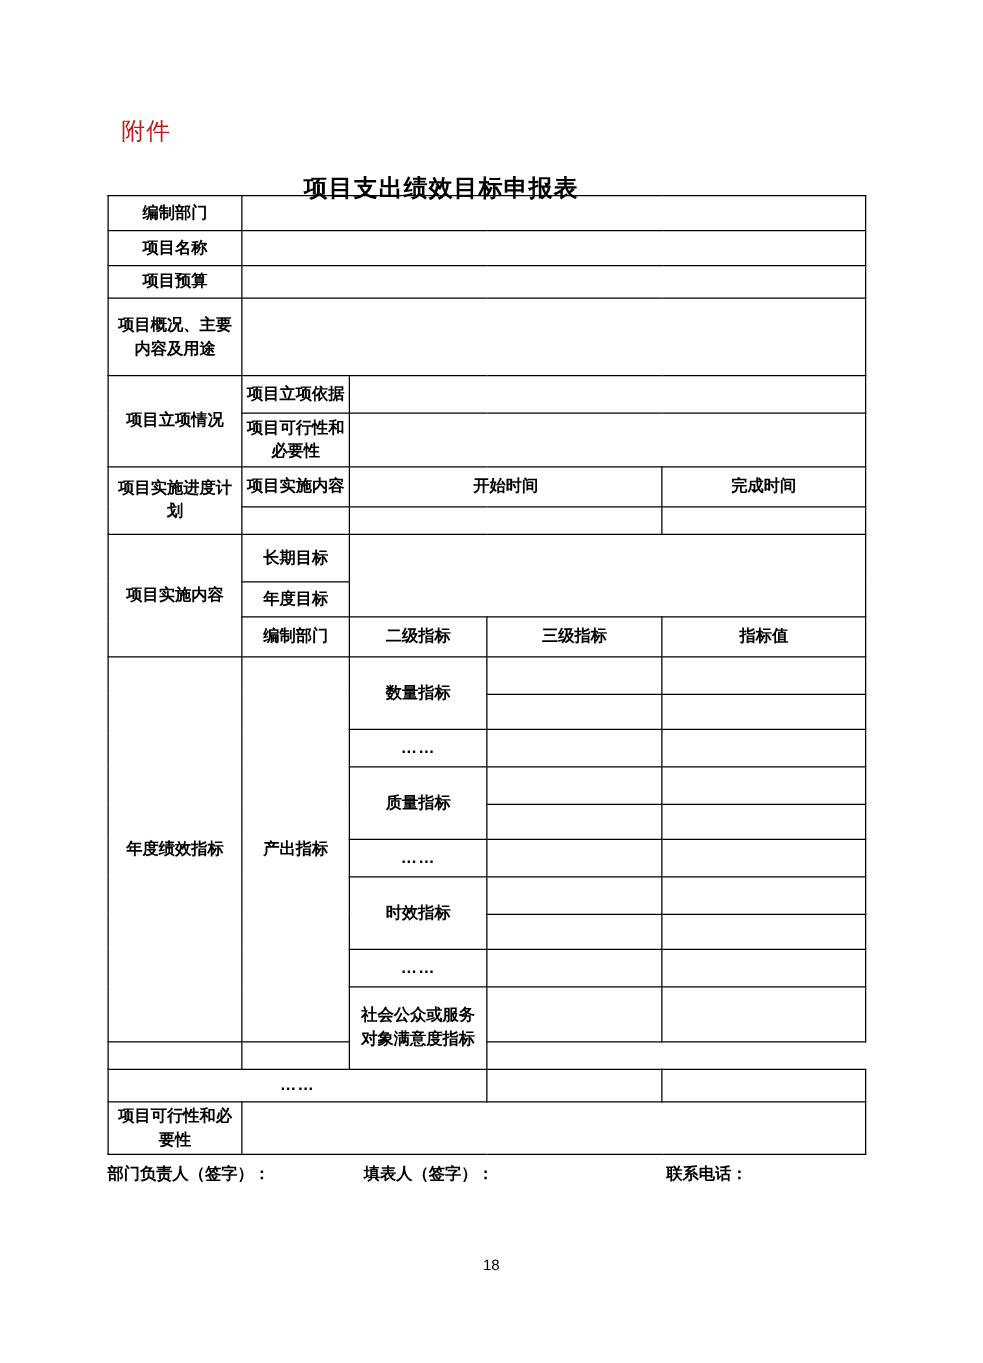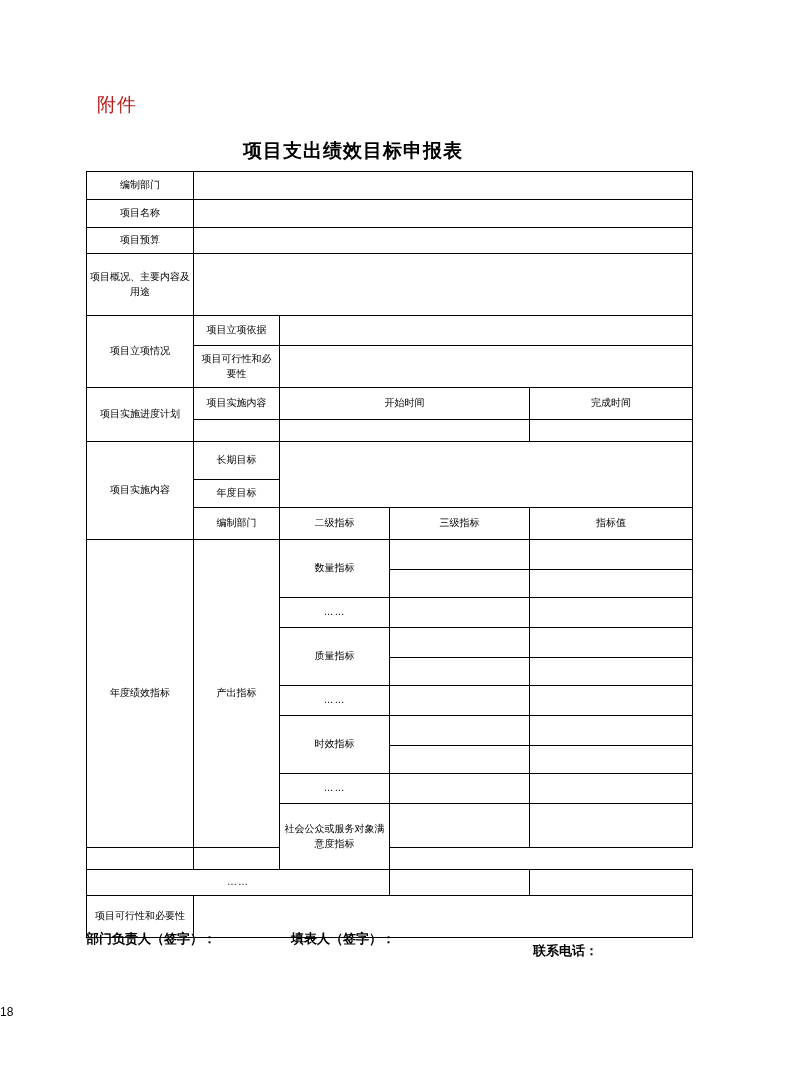--- a/index.html
+++ b/index.html
@@ -37,27 +37,27 @@
     width: 706px;
     text-align: center;
     font-size: 19px;
     font-weight: bold;
     font-family: "Liberation Sans", "DejaVu Sans", sans-serif;
     letter-spacing: 1px;
   }
   table.form {
     position: absolute;
     left: 86px;
-    top: 171px;
+    top: 156px;
     width: 606px;
     border-collapse: collapse;
     table-layout: fixed;
-    font-size: 10px;
-    font-family: "Liberation Sans", "DejaVu Sans", sans-serif;
-    font-weight: normal;
+    font-size: 13px;
+    font-family: "Liberation Sans", "DejaVu Sans", sans-serif;
+    font-weight: bold;
   }
   table.form td {
     border: 1px solid #000000;
     text-align: center;
     vertical-align: middle;
     padding: 2px 3px;
     line-height: 1.45;
   }
   td.blank { }
   .r-h28 { height: 28px; }
@@ -66,26 +66,27 @@
     position: absolute;
     left: 86px;
     top: 930px;
     width: 620px;
     font-size: 13px;
     font-weight: bold;
     font-family: "Liberation Sans", "DejaVu Sans", sans-serif;
   }
   .footer-line span.f1 { position: absolute; left: 0; top: 0; }
   .footer-line span.f2 { position: absolute; left: 205px; top: 0; }
-  .footer-line span.f3 { position: absolute; left: 447px; top: 12px; }
+  .footer-line span.f3 { position: absolute; left: 447px; top: 0; }
   .page-number {
     position: absolute;
     left: 0;
     top: 1005px;
     width: 786px;
+    text-align: center;
     font-size: 12px;
     font-family: "Liberation Sans", "DejaVu Sans", sans-serif;
   }
   .dots { letter-spacing: 1px; }
 </style>
 </head>
 <body>
 
 <div class="page">
 

